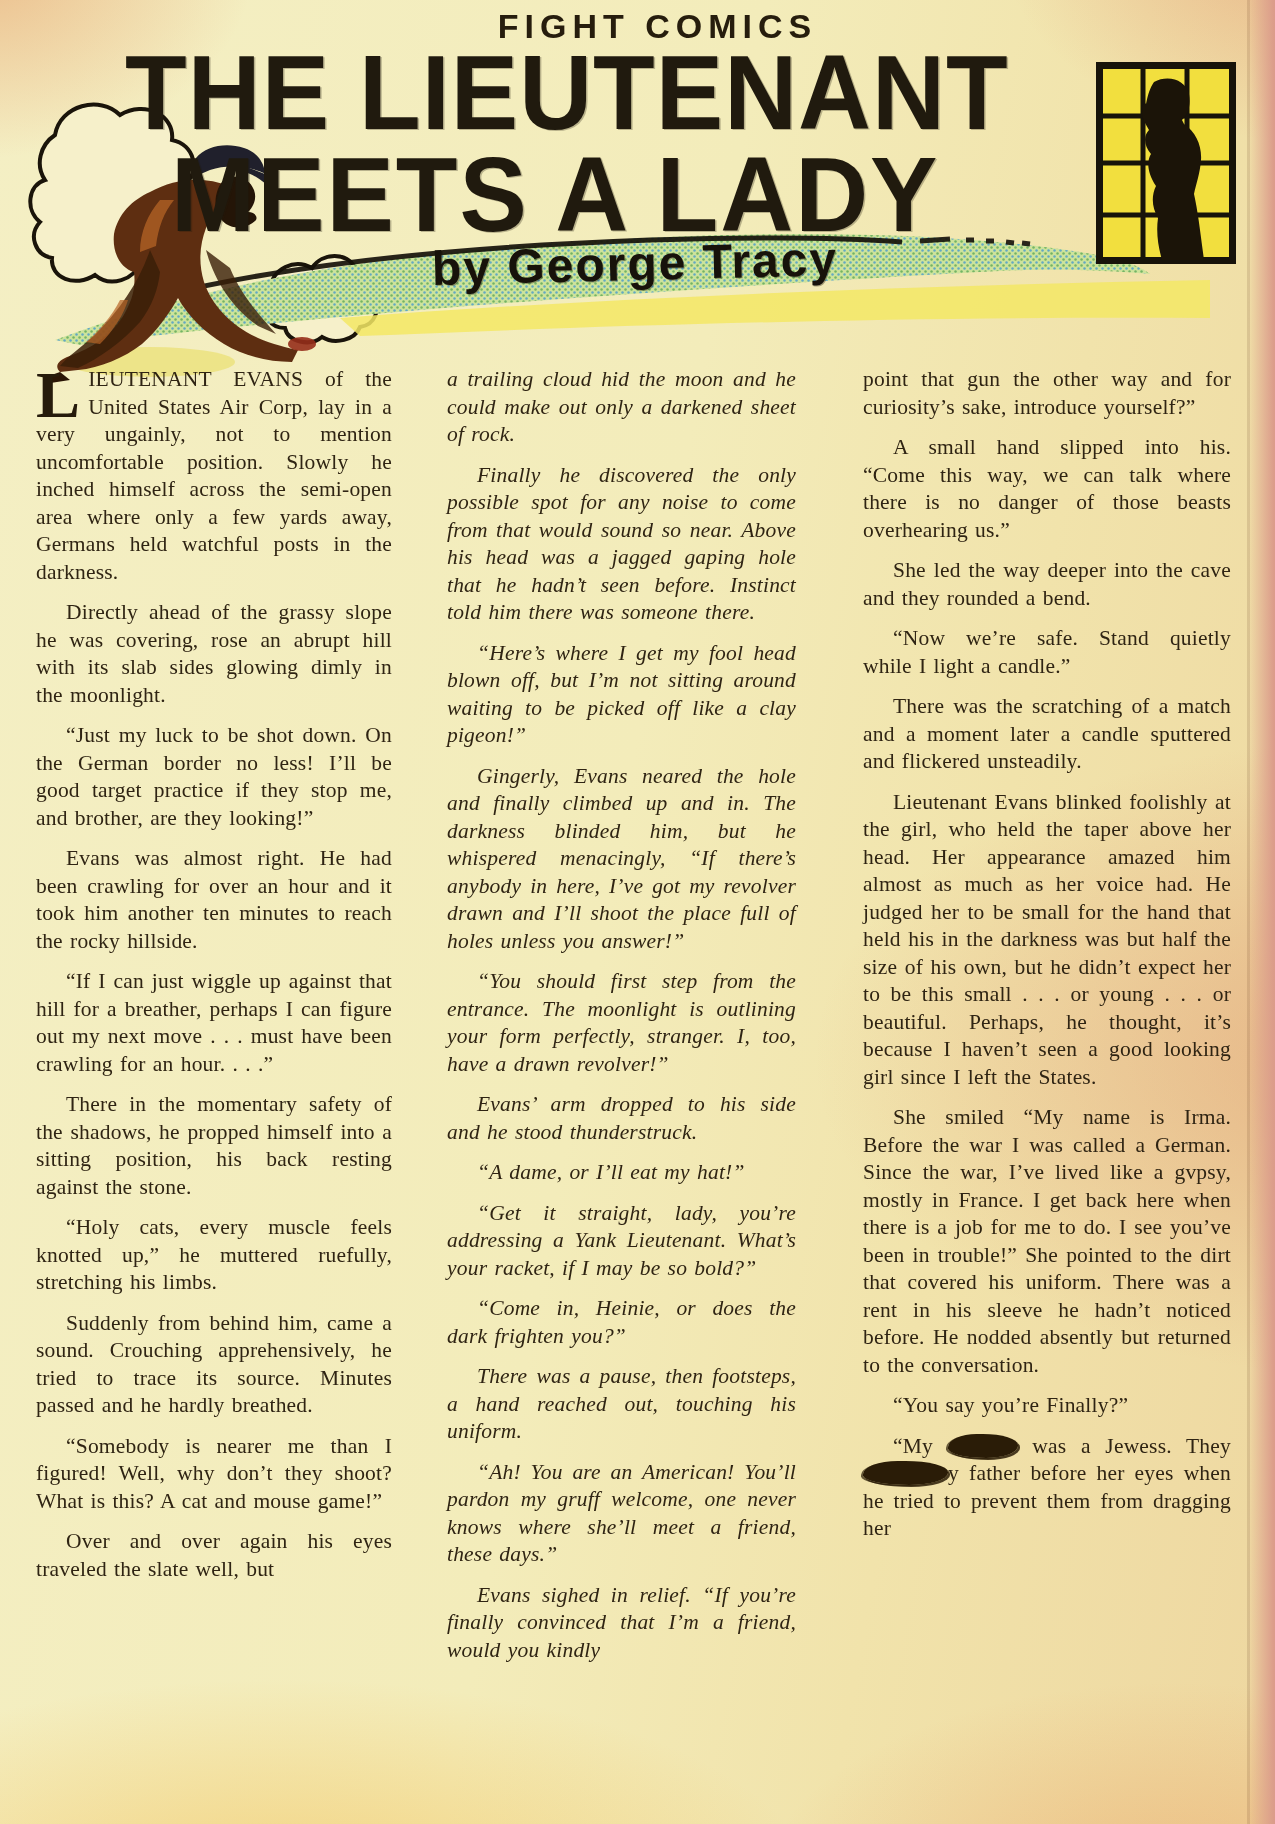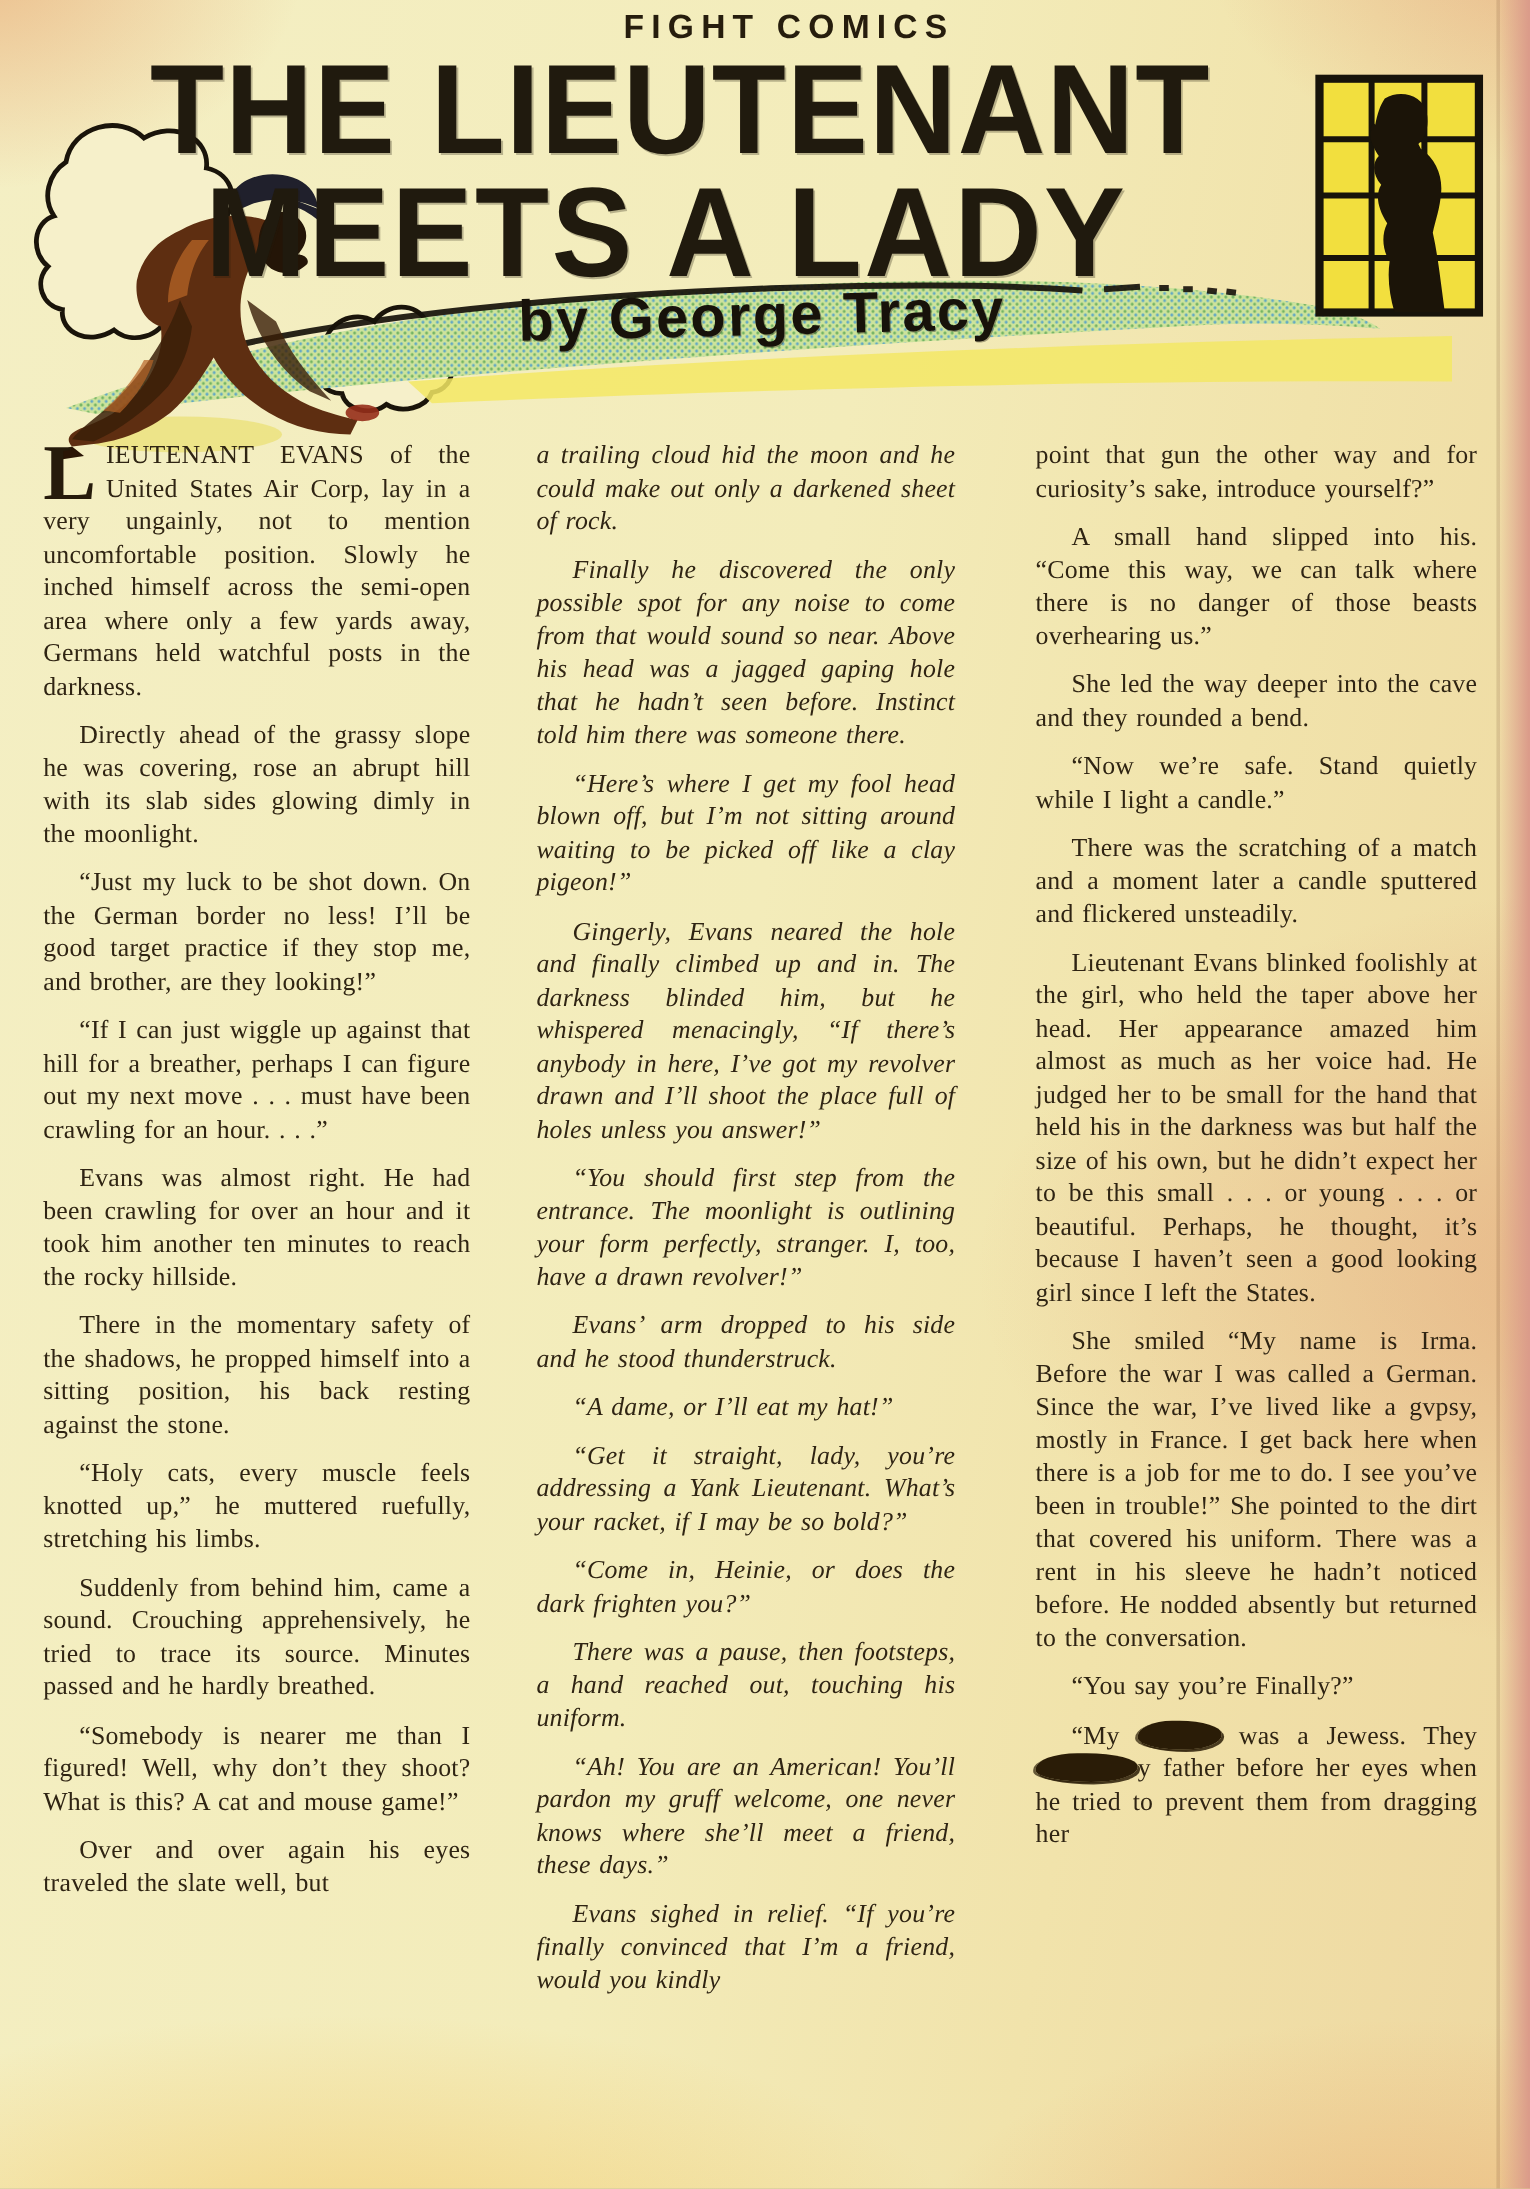--- a/index.html
+++ b/index.html
@@ -19,21 +19,21 @@
       radial-gradient(ellipse 820px 330px at 22% 104%, rgba(244,178,52,0.45), rgba(244,178,52,0) 66%),
       radial-gradient(ellipse 640px 330px at 92% 104%, rgba(233,142,75,0.38), rgba(233,142,75,0) 65%);
   }
   .edge-right { position:absolute; top:0; right:0; width:28px; height:100%; z-index:8; pointer-events:none;
     background:linear-gradient(to left, #db9c8a 4%, rgba(219,156,138,0) 95%); }
   .crease-right { position:absolute; top:0; right:25px; width:3px; height:100%; z-index:8; pointer-events:none;
     background:rgba(104,62,40,0.16); }
 
   .publication {
     position:absolute; top:7px; left:0; right:0; z-index:3; text-align:center;
-    font-family:"Liberation Sans", sans-serif; font-weight:bold; font-size:28px;
+    font-family:"Liberation Sans", sans-serif; font-weight:bold; font-size:34px;
     letter-spacing:6px; color:#261d0d;margin-left:40px;
   }
   .masthead-svg { position:absolute; left:0; top:0; z-index:2; }
   .window-svg { position:absolute; left:1096px; top:62px; z-index:3; }
 
   .title {
     position:absolute; left:125px; top:44px; width:1000px; z-index:4; 
     font-family:"Liberation Sans", sans-serif; font-weight:bold; color:#201a0e;
     text-shadow:1.5px 1.5px 0 rgba(34,26,12,0.28);
   }
@@ -144,22 +144,22 @@
     <span class="l2">MEETS A LADY</span>
   </div>
 
   <div class="byline">by George Tracy</div>
 
   <div class="story">
     <div class="col" id="col1">
         <p class="first"><span class="dropcap">L</span>IEUTENANT EVANS of the United States Air Corp, lay in a very ungainly, not to mention uncomfortable position. Slowly he inched himself across the semi-open area where only a few yards away, Germans held watchful posts in the darkness.</p>
         <p>Directly ahead of the grassy slope he was covering, rose an abrupt hill with its slab sides glowing dimly in the moonlight.</p>
         <p>“Just my luck to be shot down. On the German border no less! I’ll be good target practice if they stop me, and brother, are they looking!”</p>
+        <p>Evans was almost right. He had been crawling for over an hour and it took him another ten minutes to reach the rocky hillside.</p>
         <p>“If I can just wiggle up against that hill for a breather, perhaps I can figure out my next move . . . must have been crawling for an hour. . . .”</p>
-        <p>Evans was almost right. He had been crawling for over an hour and it took him another ten minutes to reach the rocky hillside.</p>
         <p>There in the momentary safety of the shadows, he propped himself into a sitting position, his back resting against the stone.</p>
         <p>“Holy cats, every muscle feels knotted up,” he muttered ruefully, stretching his limbs.</p>
         <p>Suddenly from behind him, came a sound. Crouching apprehensively, he tried to trace its source. Minutes passed and he hardly breathed.</p>
         <p>“Somebody is nearer me than I figured! Well, why don’t they shoot? What is this? A cat and mouse game!”</p>
         <p>Over and over again his eyes traveled the slate well, but</p>
       </div>
     <div class="col" id="col2">
         <p class="first">a trailing cloud hid the moon and he could make out only a darkened sheet of rock.</p>
         <p>Finally he discovered the only possible spot for any noise to come from that would sound so near. Above his head was a jagged gaping hole that he hadn’t seen before. Instinct told him there was someone there.</p>
         <p>“Here’s where I get my fool head blown off, but I’m not sitting around waiting to be picked off like a clay pigeon!”</p>

